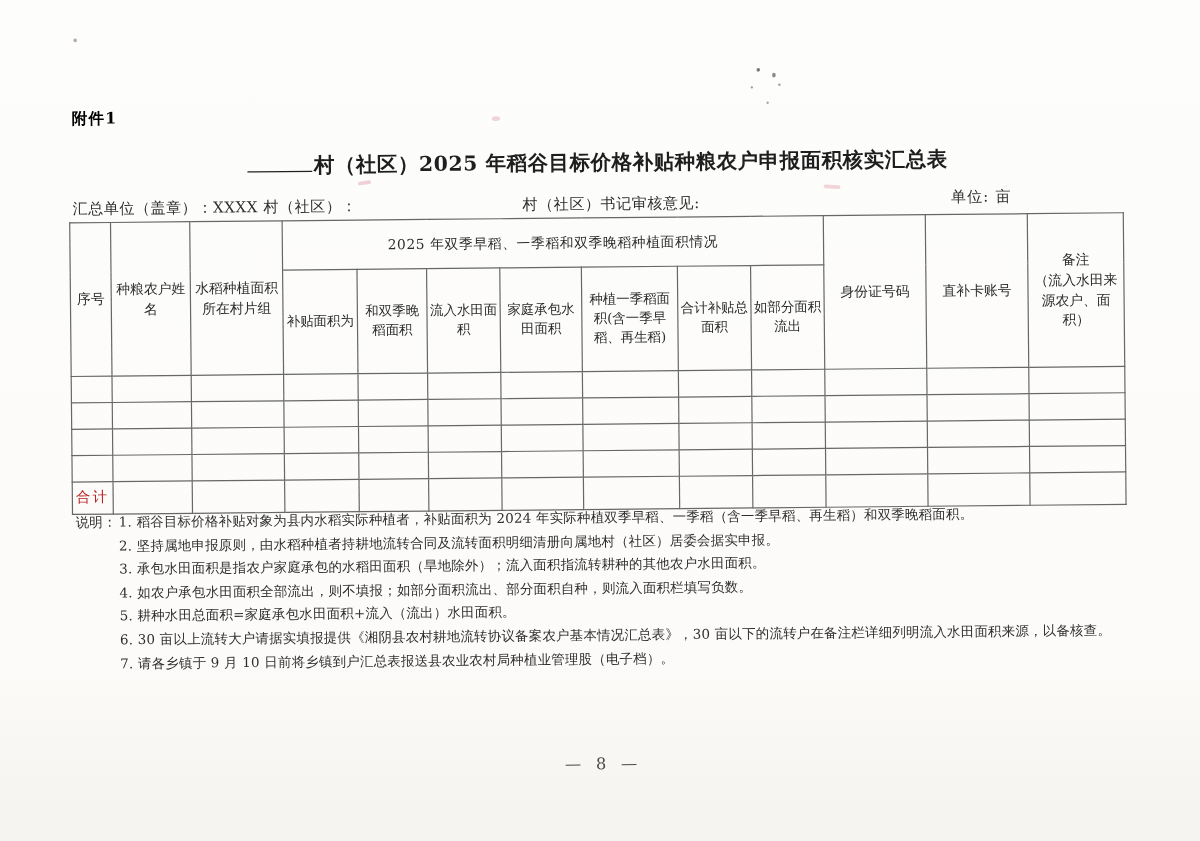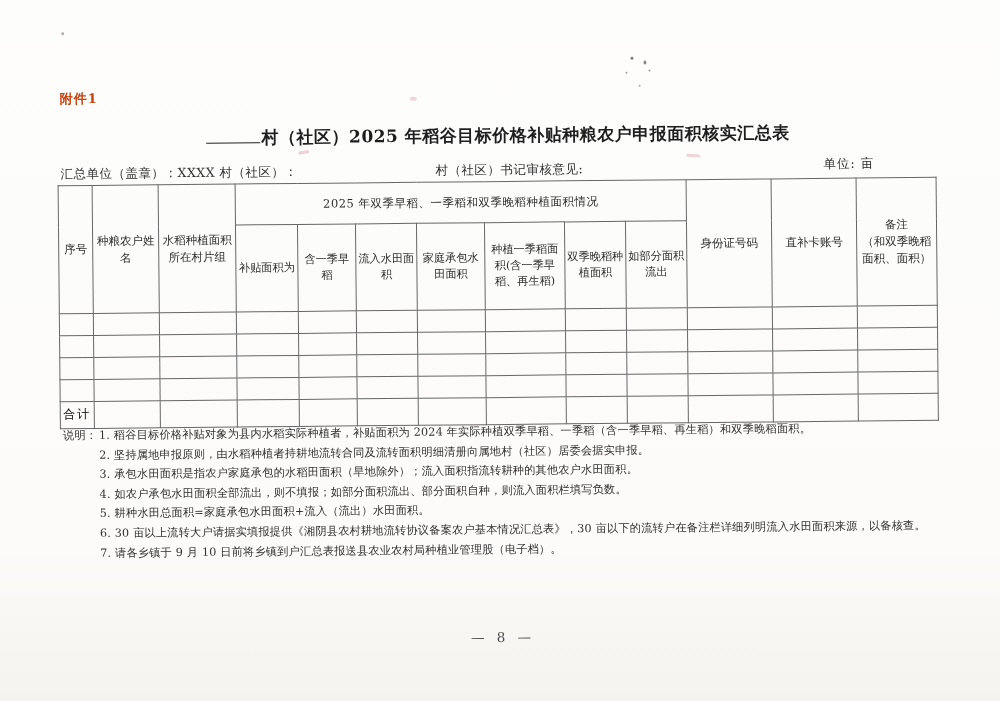--- a/index.html
+++ b/index.html
@@ -15,59 +15,59 @@
   .sheet{
     position:absolute;inset:0;
     transform:rotate(-0.55deg);
     transform-origin:500px 330px;
     color:#333;
   }
   .serif{font-family:"DejaVu Serif","Liberation Serif",serif;}
 
   .attachment{
     position:absolute;left:62px;top:86px;
-    font-size:13px;font-weight:700;color:#c2410c;letter-spacing:1px;
+    font-size:13px;font-weight:700;color:#000000;letter-spacing:1px;
   }
   .title-row{
     position:absolute;left:0;top:124px;width:1000px;text-align:center;
     font-size:17px;font-weight:700;color:#1e1e1e;letter-spacing:0.5px;
     white-space:nowrap;
   }
   .title-blank{
     display:inline-block;width:54px;height:14px;
     border-bottom:1.6px solid #222;margin-right:1px;vertical-align:baseline;
   }
   .info-row{
     position:absolute;left:0;top:162px;width:1000px;height:18px;
     font-size:12.5px;color:#2e2e2e;
   }
   .info-left{position:absolute;left:62px;top:0;letter-spacing:0.5px;}
   .info-mid{position:absolute;left:437px;top:0;letter-spacing:0.5px;}
-  .info-right{position:absolute;left:825px;top:-3px;letter-spacing:1px;}
+  .info-right{position:absolute;left:794px;top:-3px;letter-spacing:1px;}
 
   table.main{
     position:absolute;left:59px;top:181px;
     border-collapse:collapse;table-layout:fixed;
     width:878px;
   }
   table.main th,table.main td{
     border:1px solid #676767;
     text-align:center;vertical-align:middle;
     padding:1px 2px;
     font-weight:normal;
     color:#2c2c2c;
     font-size:11.5px;line-height:1.45;
     overflow:hidden;
   }
   th.group{font-size:12px;letter-spacing:0.5px;height:38px;}
   tr.subhead th{height:84px;font-size:11.2px;}
   th.tall{font-size:11.5px;}
   th.remarks{font-size:10.8px;line-height:1.4;}
   tr.datarow td{height:19px;}
-  tr.totalrow td{height:24px;font-size:12px;color:#000000;}
+  tr.totalrow td{height:24px;font-size:12px;color:#b91c1c;}
   td.total-label{letter-spacing:2px;}
 
   .notes{
     position:absolute;left:62px;top:422px;width:910px;
     font-size:11.2px;color:#2f2f2f;line-height:19.6px;
     letter-spacing:0.2px;
   }
   .notes .row{display:flex;white-space:nowrap;}
   .notes .lbl{width:36px;flex:0 0 36px;}
   .notes .txt{flex:1;}
@@ -118,30 +118,30 @@
     <thead>
       <tr>
         <th rowspan="2" class="tall">序号</th>
         <th rowspan="2" class="tall">种粮农户姓名</th>
         <th rowspan="2" class="tall">水稻种植面积所在村片组</th>
         <th colspan="7" class="group">2025 年双季早稻、一季稻和双季晚稻种植面积情况</th>
         <th rowspan="2" class="tall">身份证号码</th>
         <th rowspan="2" class="tall">直补卡账号</th>
         <th rowspan="2" class="remarks">
           <div>备注</div>
-          <div>（和双季晚稻面积、面积）</div>
+          <div>（流入水田来源农户、面积）</div>
         </th>
       </tr>
       <tr class="subhead">
         <th>补贴面积为</th>
-        <th>含一季早稻</th>
+        <th>和双季晚稻面积</th>
         <th>流入水田面积</th>
         <th>家庭承包水田面积</th>
         <th>种植一季稻面积(含一季早稻、再生稻)</th>
-        <th>双季晚稻种植面积</th>
+        <th>合计补贴总面积</th>
         <th>如部分面积流出</th>
       </tr>
     </thead>
     <tbody>
       <tr class="datarow">
         <td></td>
           <td></td>
           <td></td>
         <td></td>
           <td></td>

